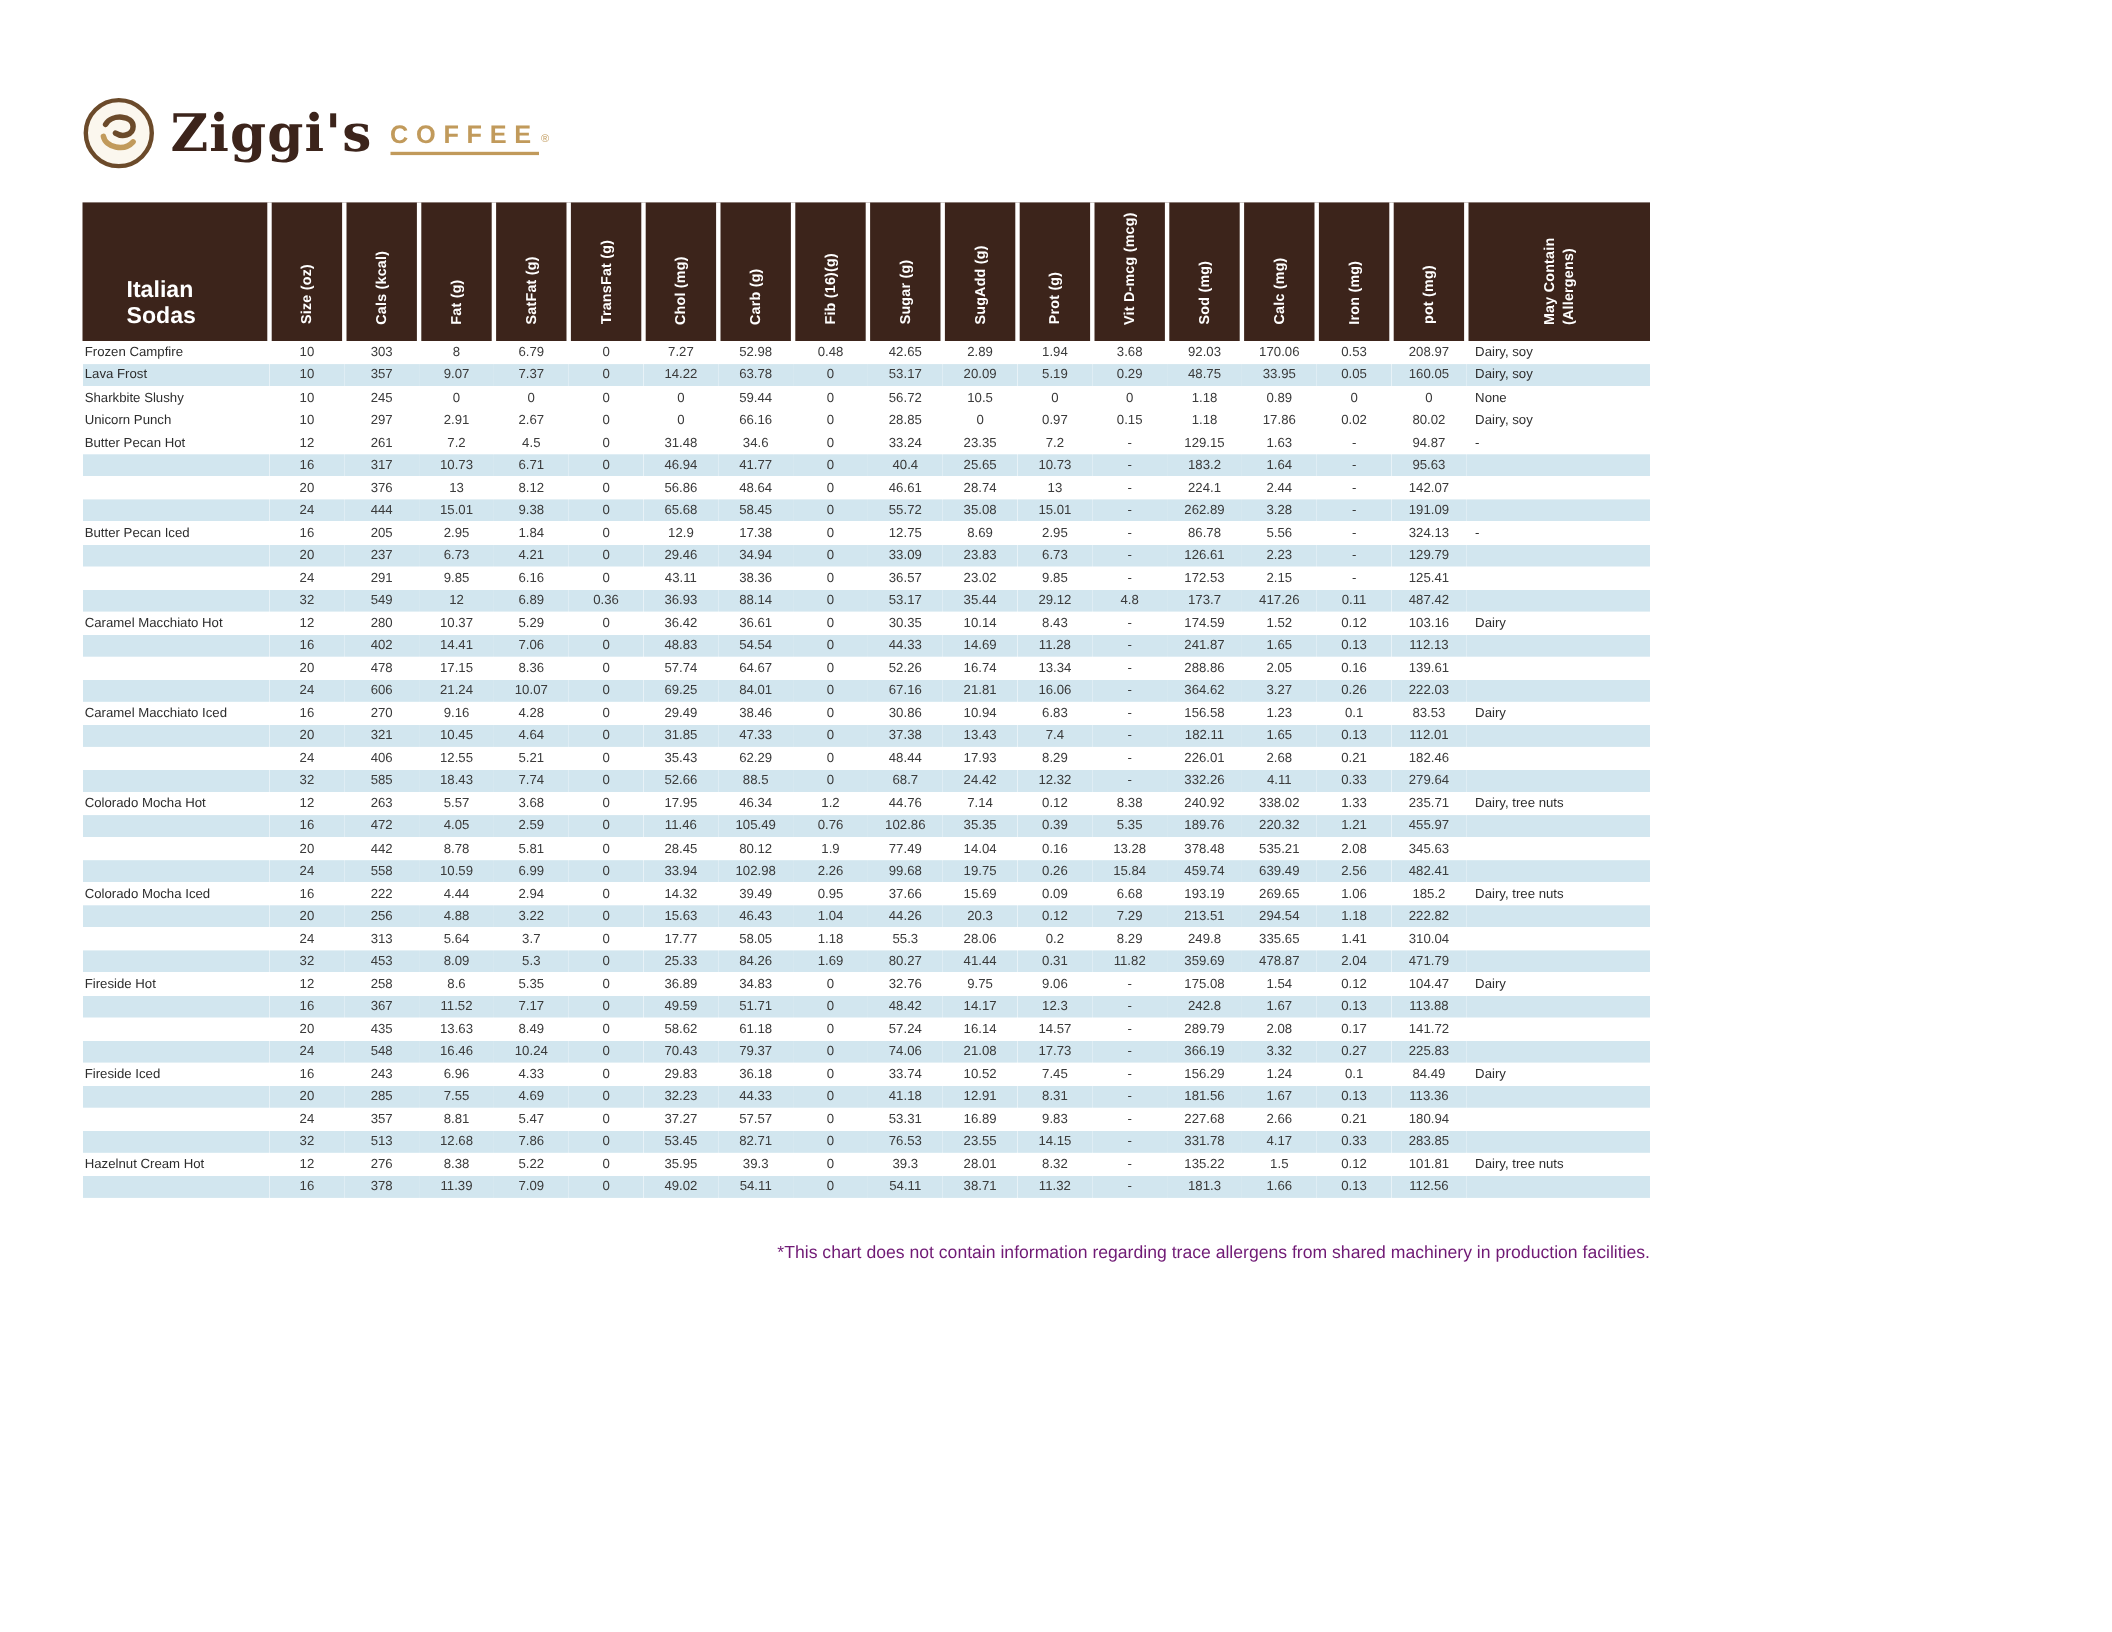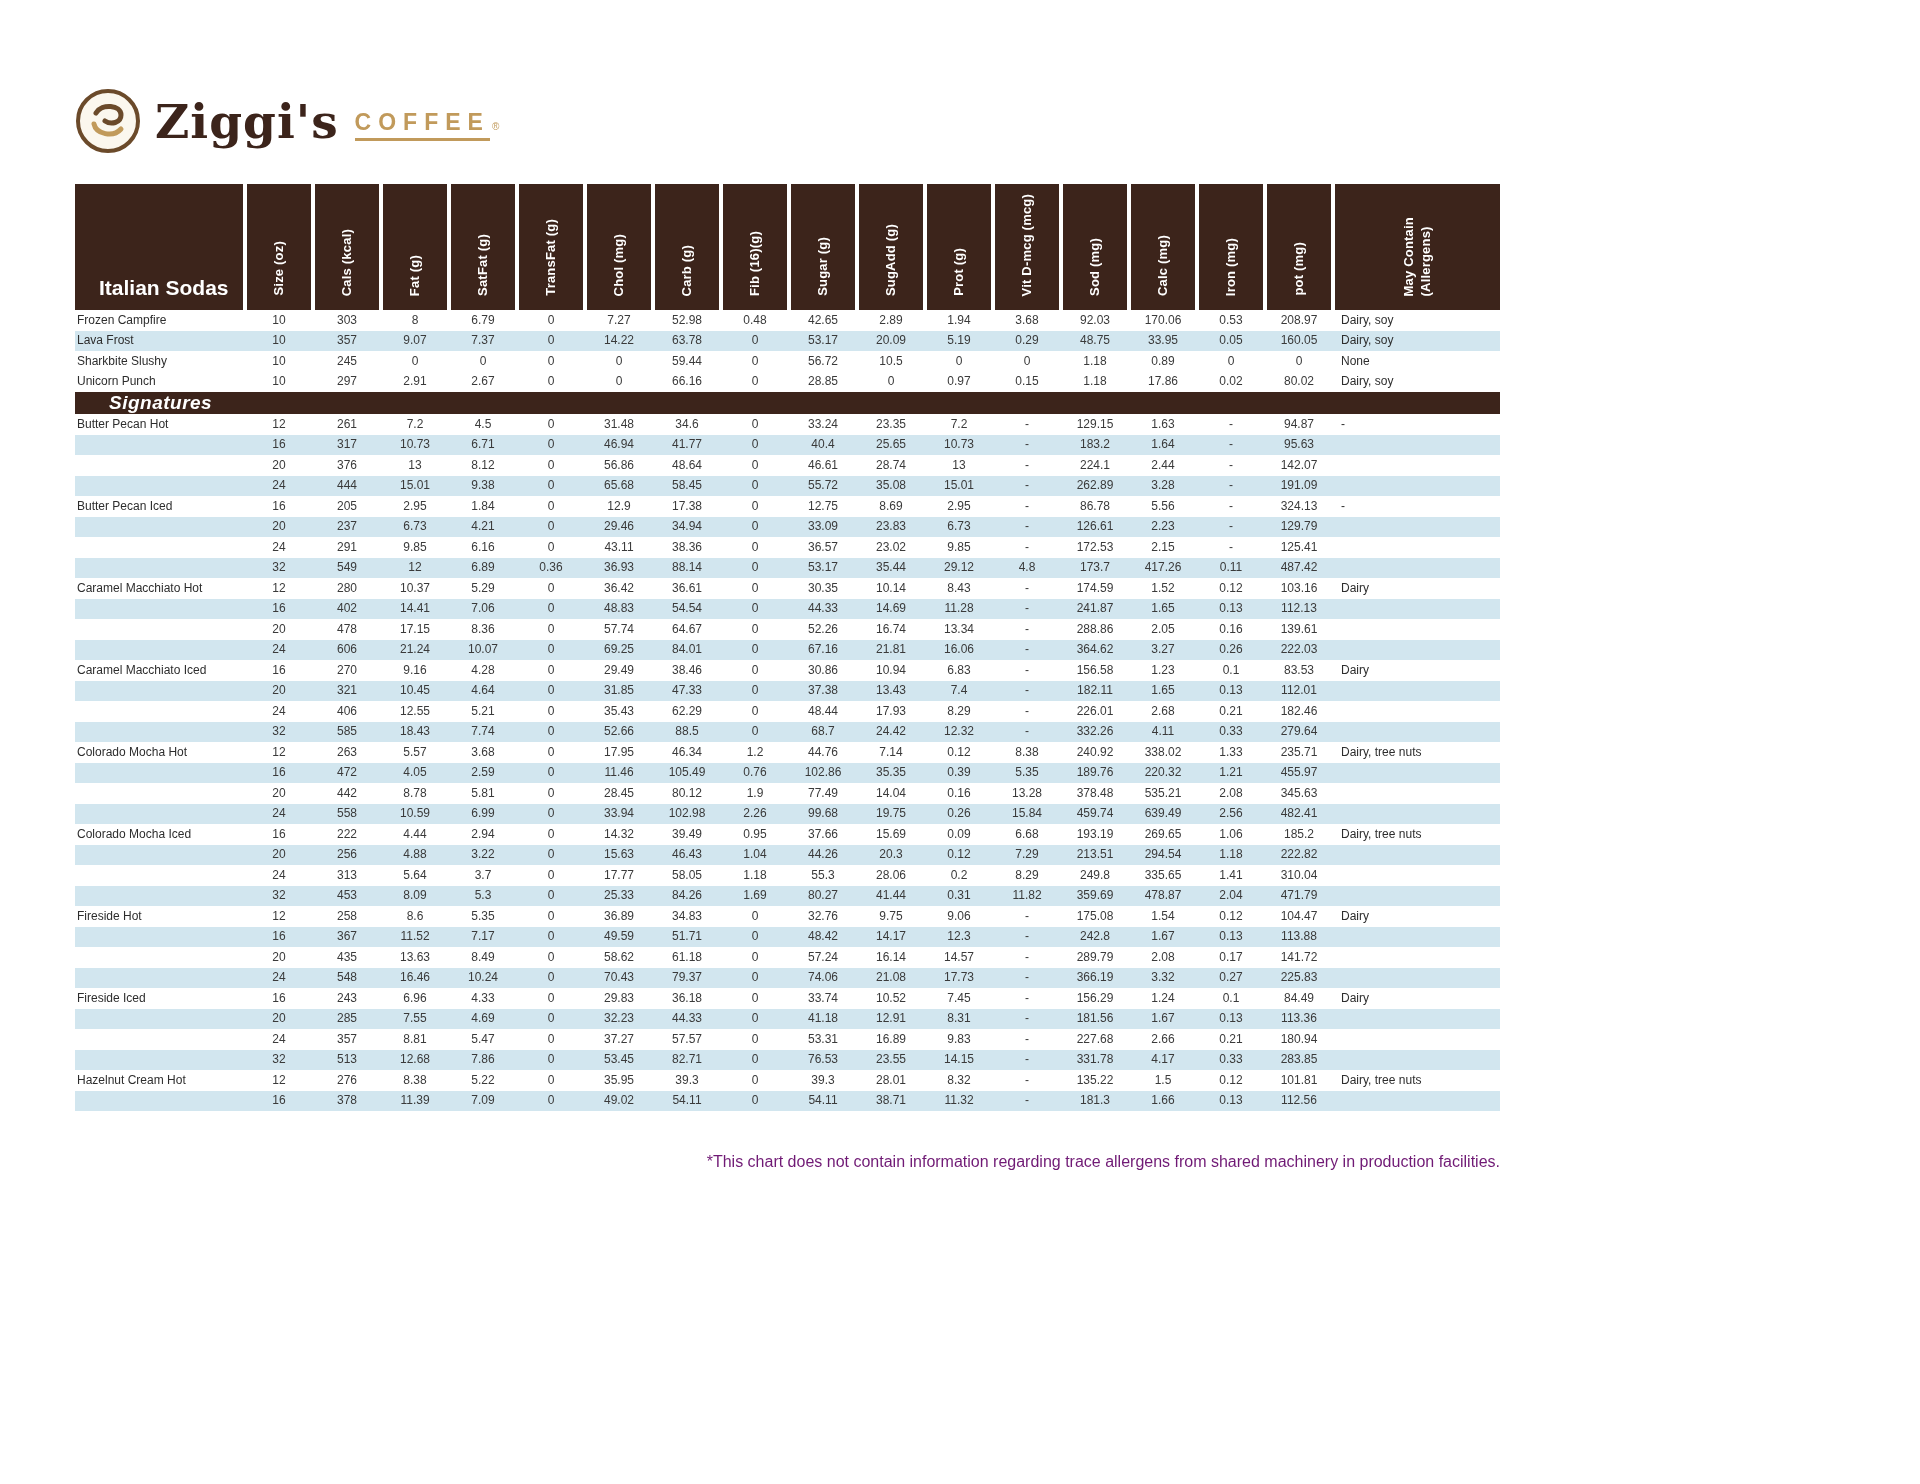--- a/index.html
+++ b/index.html
@@ -33,21 +33,21 @@
 
   
   table.nutri { margin-top: 30px; width: 1425px; border-collapse: collapse; table-layout: fixed; }
   col.col-name { width: 170px; }
   col.col-num { width: 68px; }
   col.col-allergen { width: 167px; }
 
   thead th { background: #3C241B; height: 126px; vertical-align: bottom; }
   th.th-name {
     text-align: left; color: #ffffff; font-size: 21px; font-weight: 700;
-    padding: 0 0 10px 24px;
+    padding: 0 0 10px 40px;
   }
   th.th-col { border-left: 4px solid #ffffff; text-align: center; padding-bottom: 10px; }
   th.th-col .vert {
     display: inline-block; writing-mode: vertical-rl; transform: rotate(180deg);
     color: #ffffff; font-size: 13px; font-weight: 700; line-height: 1.3;
     white-space: pre-line; letter-spacing: 0.2px; text-align: left;
   }
 
   tbody td {
     height: 20.5px; font-size: 12px; color: #3a3a3a; text-align: center;
@@ -207,23 +207,20 @@
             <td class="td-num">28.85</td>
             <td class="td-num">0</td>
             <td class="td-num">0.97</td>
             <td class="td-num">0.15</td>
             <td class="td-num">1.18</td>
             <td class="td-num">17.86</td>
             <td class="td-num">0.02</td>
             <td class="td-num">80.02</td>
             <td class="td-allergen">Dairy, soy</td>
           </tr>
-          <tr class="section-row">
-            <td colspan="18">Signatures</td>
-          </tr>
           <tr>
             <td class="td-name">Butter Pecan Hot</td>
             <td class="td-num">12</td>
             <td class="td-num">261</td>
             <td class="td-num">7.2</td>
             <td class="td-num">4.5</td>
             <td class="td-num">0</td>
             <td class="td-num">31.48</td>
             <td class="td-num">34.6</td>
             <td class="td-num">0</td>

